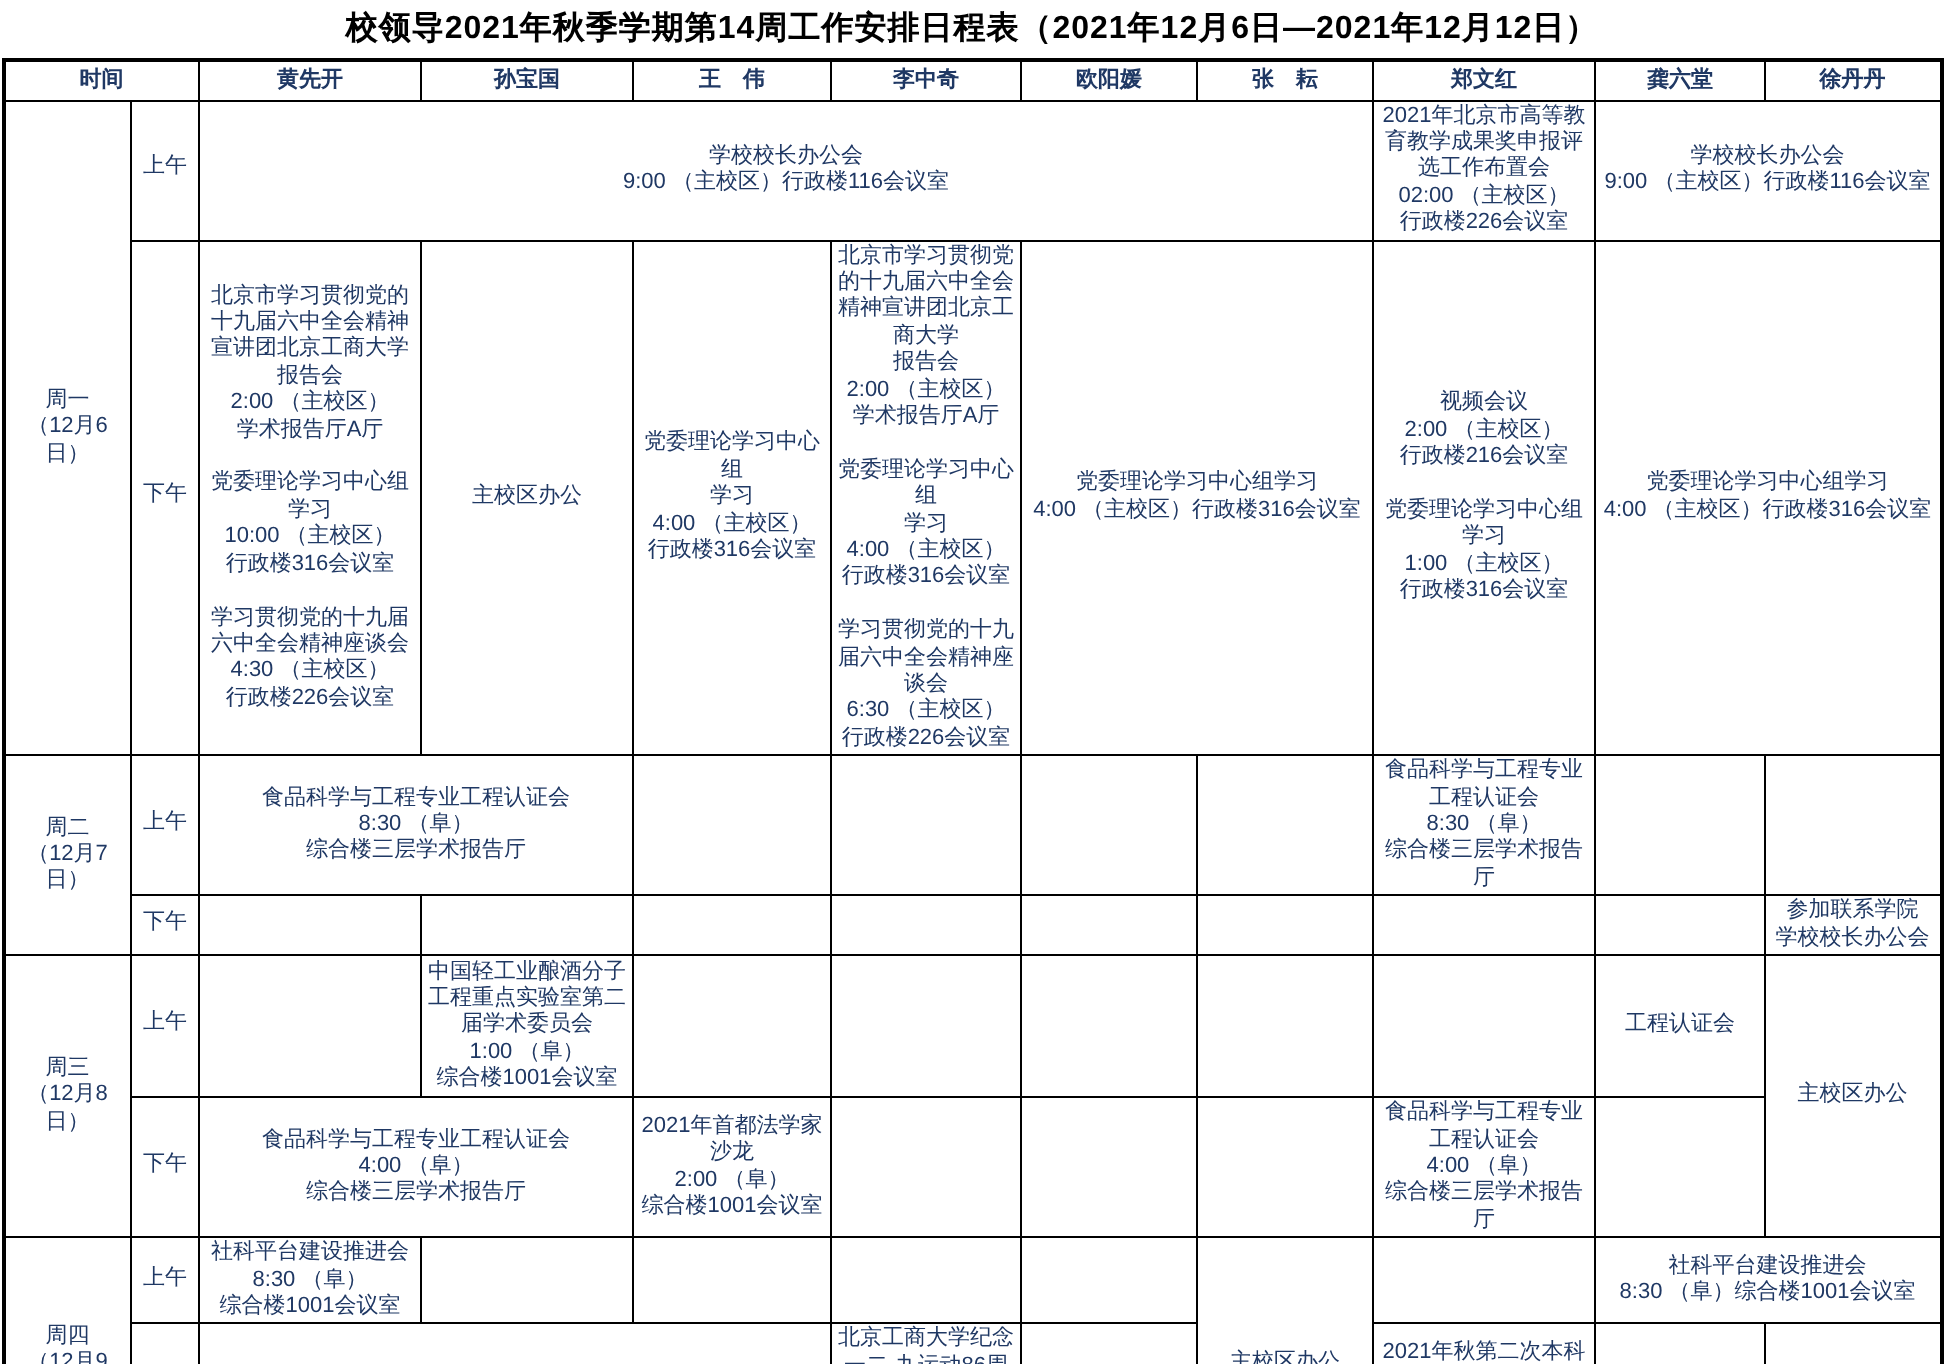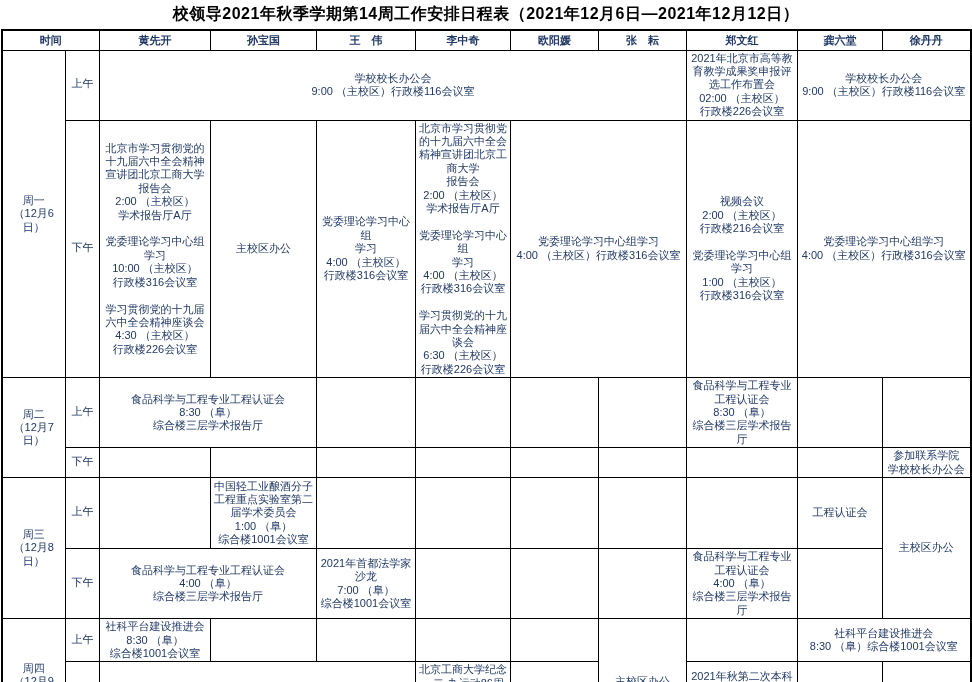--- a/index.html
+++ b/index.html
@@ -152,21 +152,21 @@
         <td class="ev">工程认证会</td>
         <td rowspan="2" class="ev">主校区办公</td>
       </tr>
       <tr style="height: 50px;">
         <td class="ampm">下午</td>
         <td colspan="2" class="ev">食品科学与工程专业工程认证会
 4:00 （阜）
 综合楼三层学术报告厅</td>
         <td class="ev">2021年首都法学家
 沙龙
-7:00 （阜）
+2:00 （阜）
 综合楼1001会议室</td>
         <td class="ev"></td>
         <td class="ev"></td>
         <td class="ev"></td>
         <td class="ev">食品科学与工程专业
 工程认证会
 4:00 （阜）
 综合楼三层学术报告厅</td>
         <td class="ev"></td>
       </tr>

